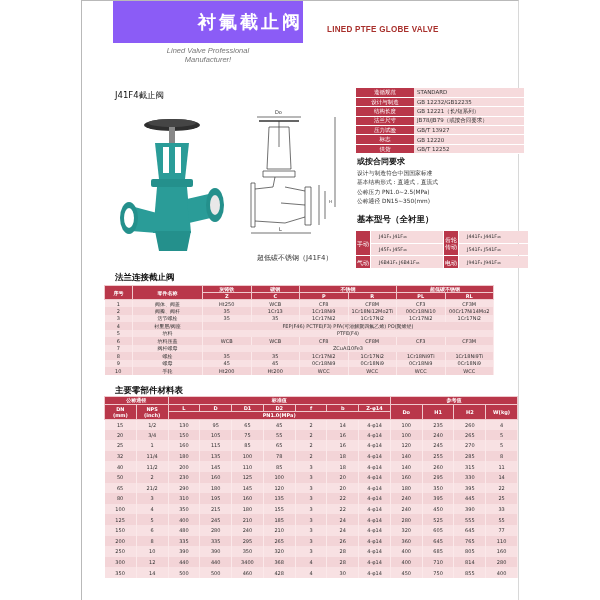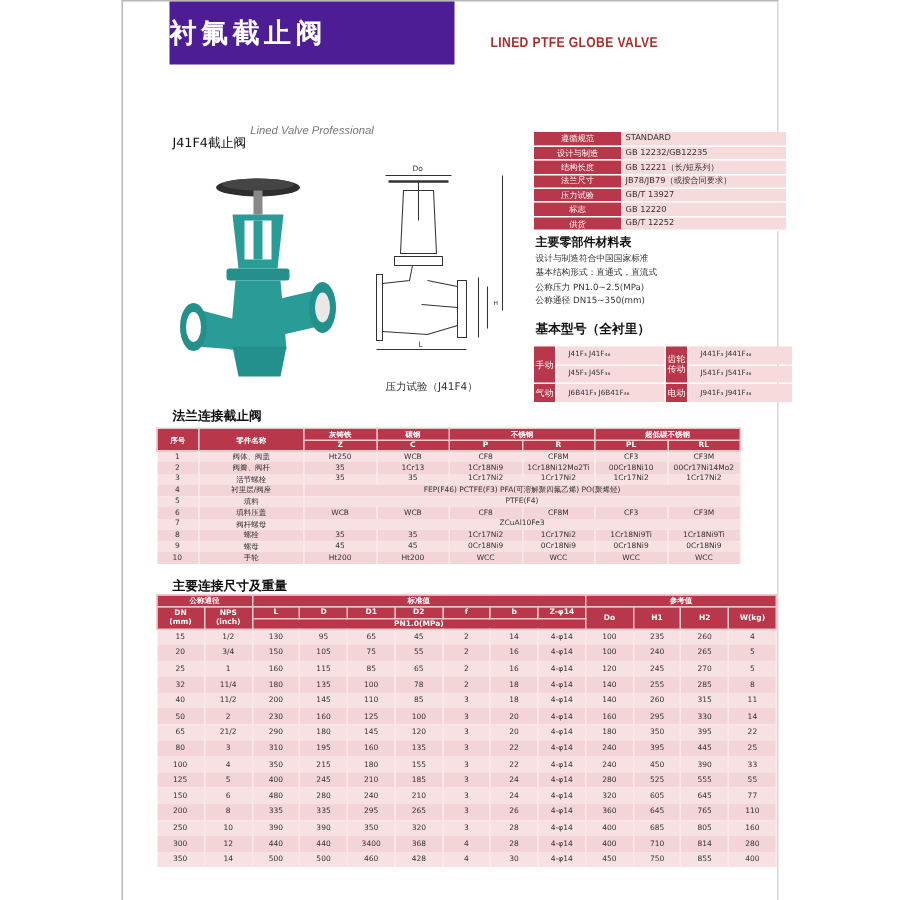--- a/index.html
+++ b/index.html
@@ -1,20 +1,20 @@
 <!DOCTYPE html>
 <html><head>
 <meta charset="utf-8">
 <style>
   * { box-sizing: border-box; margin: 0; padding: 0; }
   html, body { width: 600px; height: 600px; background: #ffffff; overflow: hidden; font-family: "DejaVu Sans", sans-serif; }
   .page { position: absolute; left: 81px; top: 0; width: 438px; height: 610px; border-left: 1px solid #b9b9b9; border-right: 1px solid #d8d8d8; border-top: 1px solid #b9b9b9; background: #fff; }
-  .banner { position: absolute; left: 31px; top: 0; width: 190px; height: 42px; background: #4c1d95; color: #fff; font-size: 18px; font-weight: bold; letter-spacing: 3px; display: flex; align-items: center; justify-content: flex-start; }
+  .banner { position: absolute; left: 31px; top: 0; width: 190px; height: 42px; background: #8b5cf6; color: #fff; font-size: 18px; font-weight: bold; letter-spacing: 3px; display: flex; align-items: center; justify-content: flex-end; }
   .en-title { position: absolute; left: 245px; top: 22px; color: #a8302c; font-family: "Liberation Sans", sans-serif; font-weight: bold; font-size: 9.5px; letter-spacing: 0.3px; transform: scaleX(0.85); transform-origin: left; }
-  .slogan { position: absolute; left: 36px; top: 45px; width: 180px; text-align: center; font-family: "Liberation Sans", sans-serif; font-style: italic; font-size: 7.5px; color: #777; line-height: 9px; margin-top: 36px; }
+  .slogan { position: absolute; left: 36px; top: 45px; width: 180px; text-align: center; font-family: "Liberation Sans", sans-serif; font-style: italic; font-size: 7.5px; color: #777; line-height: 9px; }
 
   .model-title { position: absolute; left: 33px; top: 89px; font-size: 8.5px; font-weight: normal; color: #111; }
   .photo { position: absolute; left: 35px; top: 112px; width: 110px; height: 150px; }
   .drawing { position: absolute; left: 163px; top: 106px; width: 100px; height: 130px; }
   .drawing-caption { position: absolute; left: 175px; top: 252px; font-size: 7px; color: #333; }
 
   .spec-table { position: absolute; left: 274px; top: 87px; width: 168px; border-collapse: collapse; font-size: 5.5px; }
   .spec-table td { height: 9.4px; border-bottom: 1px solid #fff; padding: 0 3px; }
   .spec-table td.k { background: #b9374a; color: #fff; width: 58px; text-align: center; }
   .spec-table td.v { background: #f6dadc; color: #333; }
@@ -47,20 +47,21 @@
 <body>
 
 <div class="page">
 
   <div class="banner">
     <span>衬氟截止阀</span>
   </div>
   <div class="en-title">LINED PTFE GLOBE VALVE</div>
   <div class="slogan">
     <div>Lined Valve Professional</div>
+    <div>Manufacturer!</div>
   </div>
 
   <div class="model-title">J41F4截止阀</div>
 
   <svg class="photo" viewBox="0 0 110 150">
     <ellipse cx="55" cy="12" rx="28" ry="6" fill="#2e2e2e"></ellipse>
     <ellipse cx="55" cy="10" rx="24" ry="4" fill="#454545"></ellipse>
     <rect x="52" y="14" width="6" height="16" fill="#888"></rect>
     <path d="M38 30 L72 30 L68 66 L42 66 Z" fill="#2a9c98"></path>
     <rect x="46" y="34" width="18" height="26" fill="#ffffff"></rect>
@@ -89,21 +90,21 @@
       <path d="M60 80 L66 80 L66 118 L60 118 Z"></path>
       <path d="M40 80 L60 84 M36 96 L60 98"></path>
       <line x1="6" y1="126" x2="66" y2="126"></line>
       <text x="34" y="124" font-size="5" fill="#333" stroke="none">L</text>
       <line x1="90" y1="10" x2="90" y2="100"></line>
       <text x="84" y="96" font-size="4" fill="#333" stroke="none">H</text>
       <line x1="74" y1="78" x2="74" y2="118"></line>
       <line x1="80" y1="84" x2="80" y2="112"></line>
     </g>
   </svg>
-  <div class="drawing-caption">压力试验（J41F4）</div>
+  <div class="drawing-caption">超低碳不锈钢（J41F4）</div>
 
   <table class="spec-table">
     <tbody>
       <tr>
           <td class="k">遵循规范</td>
           <td class="v">STANDARD</td>
         </tr>
       <tr>
           <td class="k">设计与制造</td>
           <td class="v">GB 12232/GB12235</td>
@@ -124,21 +125,21 @@
           <td class="k">标志</td>
           <td class="v">GB 12220</td>
         </tr>
       <tr>
           <td class="k">供货</td>
           <td class="v">GB/T 12252</td>
         </tr>
     </tbody>
   </table>
 
-  <div class="flange-title">主要零部件材料表</div>
+  <div class="flange-title">或按合同要求</div>
   <div class="flange-lines">
     <div>设计与制造符合中国国家标准</div>
     <div>基本结构形式：直通式，直流式</div>
     <div>公称压力 PN1.0~2.5(MPa)</div>
     <div>公称通径 DN15~350(mm)</div>
   </div>
 
   <div class="basic-title">基本型号（全衬里）</div>
   <div class="basic-grid">
     <div class="bg-label" style="left:0;top:0;width:14px;height:24px;">手动</div>
@@ -265,21 +266,21 @@
           <td>Ht200</td>
           <td>Ht200</td>
           <td>WCC</td>
           <td>WCC</td>
           <td>WCC</td>
           <td>WCC</td>
         </tr>
     </tbody>
   </table>
 
-  <div class="section-title" style="top:384px;">主要连接尺寸及重量</div>
+  <div class="section-title" style="top:384px;">主要零部件材料表</div>
   <table class="grid dim">
     <thead>
       <tr>
         <th colspan="2">公称通径</th>
         <th colspan="7">标准值</th>
         <th colspan="4">参考值</th>
       </tr>
       <tr>
         <th rowspan="2"><span>DN</span><br><span>(mm)</span></th>
         <th rowspan="2"><span>NPS</span><br><span>(inch)</span></th>

